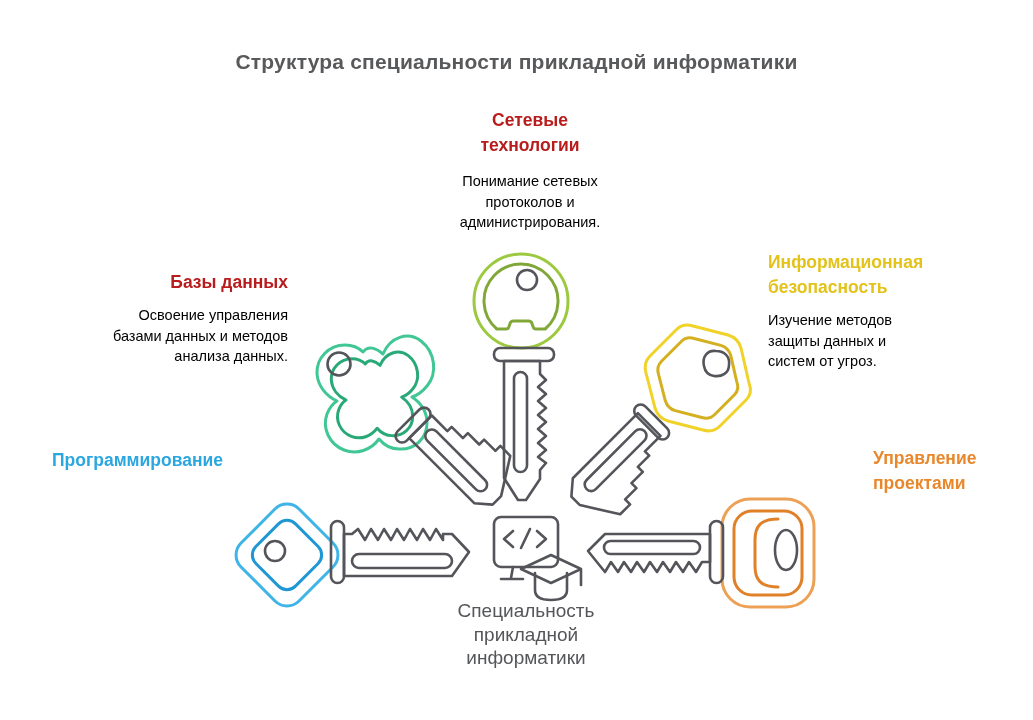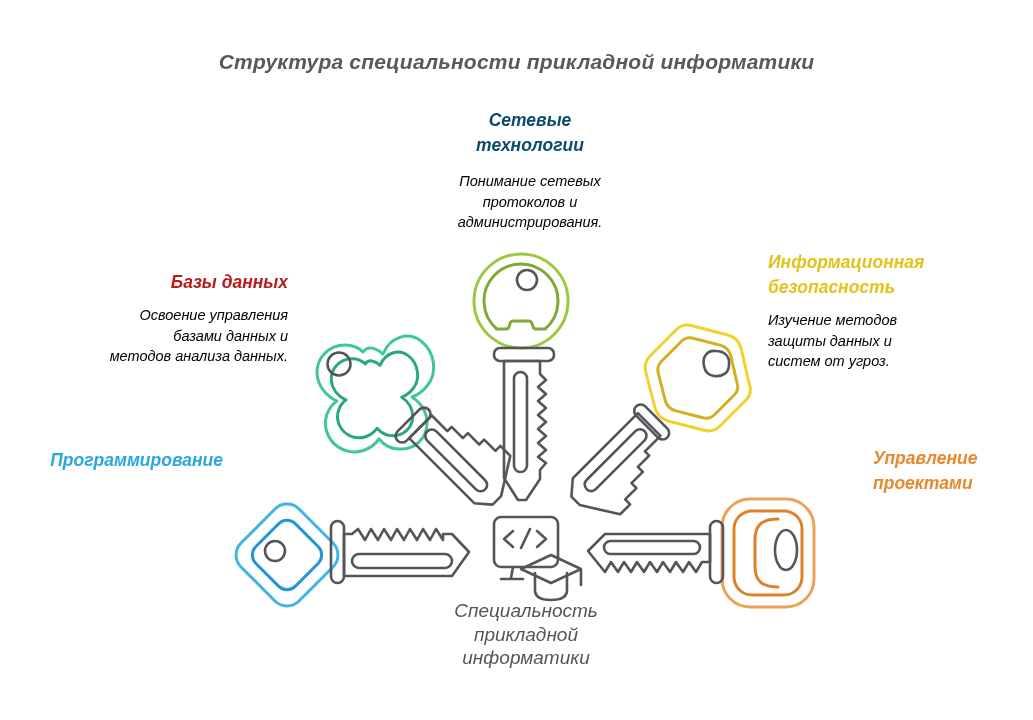--- a/index.html
+++ b/index.html
@@ -1,19 +1,18 @@
 <!DOCTYPE html>
 <html style="--ink: #54555A;"><head>
 <meta charset="utf-8">
 <style>
   html,body{margin:0;padding:0;background:#fff;}
   .stage{
     position:relative;width:1033px;height:720px;background:#fff;overflow:hidden;
     font-family:"Liberation Sans",sans-serif;
-    font-style:italic;
   }
   .page-title{
     position:absolute;left:0;top:50px;width:1033px;text-align:center;
     font-size:21px;font-weight:700;color:#58595B;letter-spacing:.2px;margin:0;
   }
   .sec{position:absolute;}
   .sec-heading{font-weight:700;font-size:17.5px;line-height:25px;}
   .sec-desc{font-size:14.5px;line-height:20.5px;color:#000000;margin-top:10px;}
   .sec-network{left:387px;top:108px;width:286px;text-align:center;}
   .sec-network .sec-heading{max-width:140px;margin:0 auto;}
@@ -34,21 +33,21 @@
   .inkfill{fill:#fff;}
 </style>
 </head>
 <body>
 
 <div class="stage">
 
   <h1 class="page-title">Структура специальности прикладной информатики</h1>
 
   <div class="sec sec-network">
-    <div class="sec-heading" style="color: #0c4a6e;">Сетевые технологии</div>
+    <div class="sec-heading" style="color: #b91c1c;">Сетевые технологии</div>
     <div class="sec-desc">Понимание сетевых протоколов и администрирования.</div>
   </div>
 
   <div class="sec sec-database">
     <div class="sec-heading" style="color: #b91c1c; margin-top: 10px;">Базы данных</div>
     <div class="sec-desc">Освоение управления базами данных и методов анализа данных.</div>
   </div>
 
   <div class="sec sec-security">
     <div class="sec-heading" style="color: rgb(227, 194, 25);">Информационная безопасность</div>

